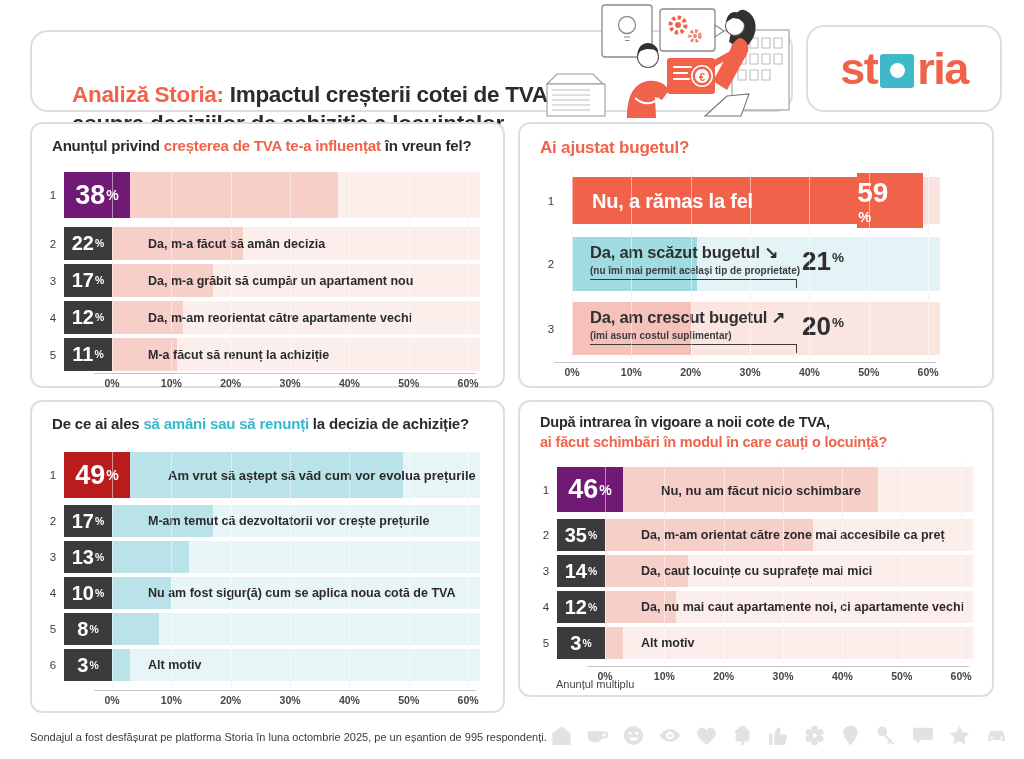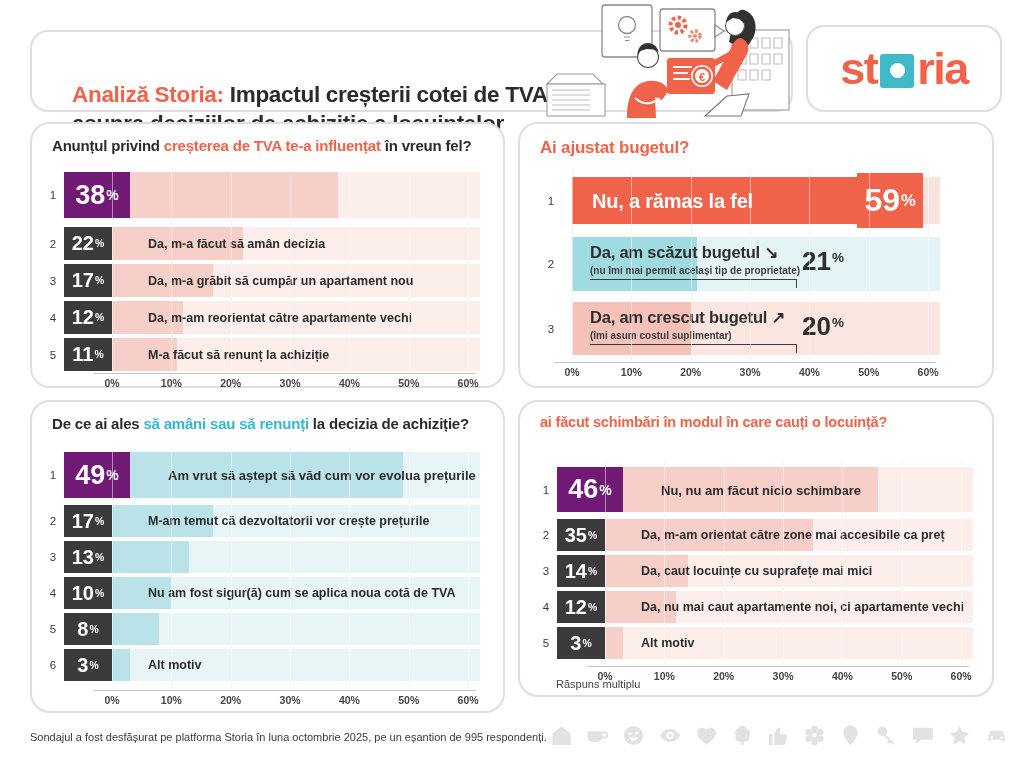--- a/index.html
+++ b/index.html
@@ -1,18 +1,18 @@
 <!DOCTYPE html>
 <html><head>
 <meta charset="utf-8">
 <style>
   html,body{margin:0;padding:0;background:#fff;}
   .page{position:relative;width:1024px;height:759px;background:#fff;overflow:hidden;
         font-family:"Liberation Sans",sans-serif;color:#2B2B2E;}
-  .box{position:absolute;border:2px solid #DEDEDE;border-radius:20px;background:#fff;box-sizing:border-box;}
+  .box{position:absolute;border:2px solid #DEDEDE;border-radius:12px;background:#fff;box-sizing:border-box;}
 
   
   .title-box{left:30px;top:30px;width:763px;height:82px;border-radius:18px;}
   .main-title{position:absolute;left:40px;top:50%;transform:translateY(-50%);width:530px;
               font-size:22.5px;font-weight:800;line-height:1.27;letter-spacing:-0.3px;color:#2B2B2E;margin-top:39px;}
   .accent{color:#F0634A;}
   .logo-box{left:806px;top:25px;width:196px;height:87px;border-radius:18px;display:flex;align-items:center;justify-content:center;}
   .logo{display:flex;align-items:center;font-size:45px;font-weight:800;color:#F0634A;letter-spacing:-1.5px;line-height:1;}
   .logo-sq{width:34px;height:34px;background:#3FB9C8;border-radius:3px;margin:0 3px;position:relative;top:2px;
            display:flex;align-items:center;justify-content:center;}
@@ -45,34 +45,34 @@
   .crow{position:absolute;left:0;width:100%;z-index:1;}
   .track{position:absolute;left:0;top:0;bottom:0;width:100%;}
   .fill{position:absolute;left:0;top:0;bottom:0;}
   .pink-track{background:#FCEEEB;} .pink-fill{background:#F6D0C8;}
   .teal-track{background:#E8F5F7;} .teal-fill{background:#B9E3E8;}
 
   .badge{position:absolute;left:-48px;top:0;bottom:0;display:flex;align-items:center;justify-content:center;
          color:#fff;font-weight:800;z-index:2;}
   .badge-sm{width:48px;font-size:20px;}
   .badge-lg{width:66px;font-size:27px;}
-  .badge-dark{background:#3B3B3D;} .badge-orange{background:#701a75;} .badge-teal{background:#701a75;}
+  .badge-dark{background:#3B3B3D;} .badge-orange{background:#701a75;} .badge-teal{background:#b91c1c;}
   .pct{font-size:0.52em;vertical-align:0.6em;margin-left:1px;font-weight:800;}
 
   .rank{position:absolute;left:-70px;width:22px;text-align:center;top:50%;transform:translateY(-50%);
         font-size:11.5px;font-weight:400;color:#3B3B3D;}
   .trank{left:-32px;}
   .rlabel{position:absolute;left:36px;top:50%;transform:translateY(-50%);font-size:12.5px;font-weight:700;
           color:#2B2B2E;white-space:nowrap;z-index:2;}
   .row-lg .rlabel{left:56px;font-size:13px;}
 
   .inlabel{position:absolute;left:20px;top:50%;transform:translateY(-50%);color:#fff;font-size:20px;
            font-weight:800;white-space:nowrap;letter-spacing:-0.2px;}
   .valbox{position:absolute;right:-1px;top:-4px;bottom:-4px;width:66px;background:inherit;display:flex;
-          align-items:center;justify-content:center;color:#fff;font-size:32px;font-weight:800;}
+          justify-content:center;color:#fff;font-size:28px;font-weight:800;flex-direction:column;}
   .tr-text{position:absolute;left:18px;top:6px;color:#2F2F31;z-index:2;white-space:nowrap;}
   .tr-line1{font-size:16.5px;font-weight:800;letter-spacing:-0.2px;}
   .tr-sub{font-size:10px;font-weight:600;margin-top:3px;color:#3B3B3D;}
   .leader{position:absolute;left:18px;top:42px;width:206px;height:8px;z-index:2;
           border-top:1.6px solid #3B3B3D;border-right:1.6px solid #3B3B3D;}
   .tr-val{position:absolute;left:230px;top:9px;font-size:26px;font-weight:800;color:#2F2F31;z-index:2;}
 
   .axisline{position:absolute;left:-18px;right:4px;height:0;border-top:1.5px solid #C6C6C6;z-index:2;}
   .ticks{position:absolute;left:0;width:100%;z-index:2;}
   .ticks span{position:absolute;transform:translateX(-50%);font-size:10.5px;font-weight:600;color:#454545;white-space:nowrap;}
@@ -393,21 +393,21 @@
         <span class="t3">30%</span>
         <span class="t4">40%</span>
         <span class="t5">50%</span>
         <span class="t6">60%</span>
       </div>
     </div>
   </div>
 
   <div class="box panel-br">
     <div class="p-title">
-      <span class="hl-orange">ai făcut schimbări în modul în care cauți o locuință?</span>
+      <span class="t-prefix">După intrarea în vigoare a noii cote de TVA,</span><span class="hl-orange">ai făcut schimbări în modul în care cauți o locuință?</span>
     </div>
     <div class="plot">
       <div class="grid" style="height:204px">
           <div class="gl" style="left: 0%;"></div>
           <div class="gl" style="left: 16.129%;"></div>
           <div class="gl" style="left: 32.2581%;"></div>
           <div class="gl" style="left: 48.3871%;"></div>
           <div class="gl" style="left: 64.5161%;"></div>
           <div class="gl" style="left: 80.6452%;"></div>
           <div class="gl" style="left: 96.7742%;"></div>
@@ -475,21 +475,21 @@
       <div class="ticks" style="top:208px">
         <span class="t0">0%</span>
         <span class="t1">10%</span>
         <span class="t2">20%</span>
         <span class="t3">30%</span>
         <span class="t4">40%</span>
         <span class="t5">50%</span>
         <span class="t6">60%</span>
       </div>
     </div>
-    <div class="footnote">Răspuns multiplu</div>
+    <div class="footnote">Anunțul multiplu</div>
   </div>
 
   <div class="foot-note">Sondajul a fost desfășurat pe platforma Storia în luna octombrie 2025, pe un eșantion de 995 respondenți.</div>
 
   <div class="foot-icons">
     <svg width="25" height="25" viewBox="0 0 24 24">
         <path fill="#E2E2E2" d="M12 3 3.2 10v11h17.6V10Z"></path>
       </svg>
     <svg width="25" height="25" viewBox="0 0 24 24">
         <path fill="#E2E2E2" d="M2.5 8h14v5a5.5 5.5 0 0 1-5.5 5.5H8A5.5 5.5 0 0 1 2.5 13Z"></path>

